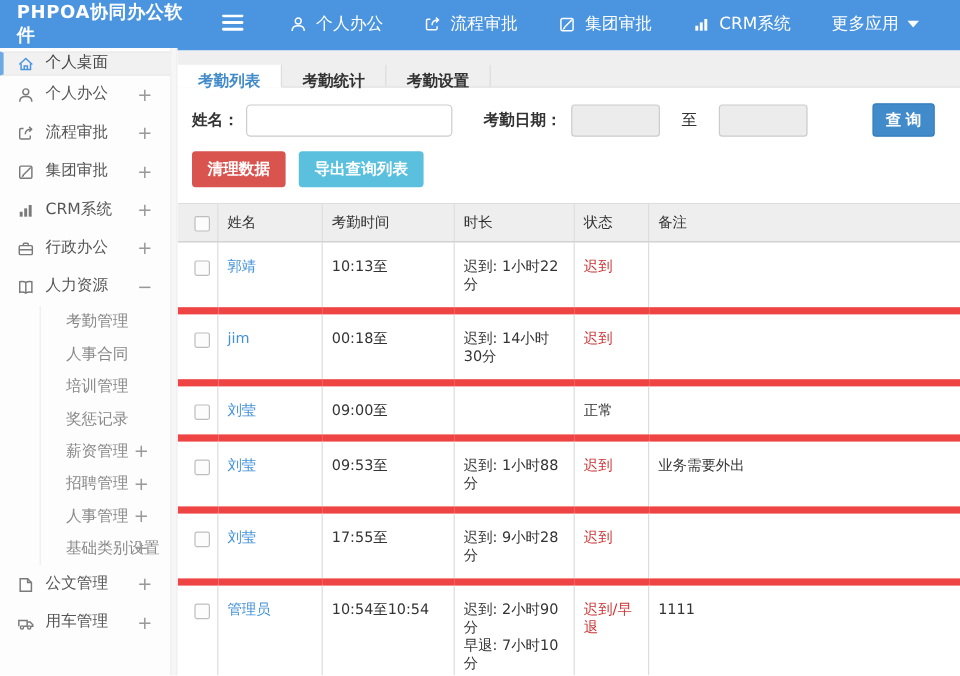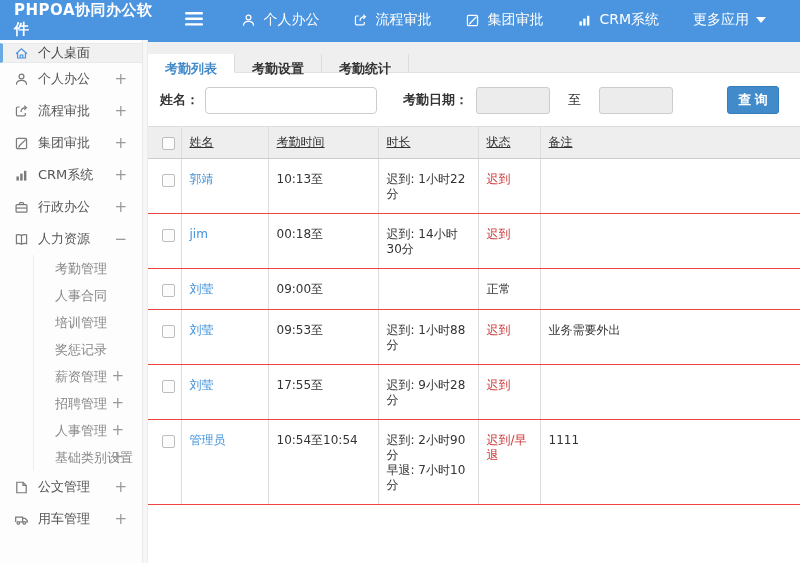--- a/index.html
+++ b/index.html
@@ -48,22 +48,22 @@
   
   .actions { padding:0 12px 13px; display:flex; gap:11px; flex:0 0 auto; }
   .btn { border:none; border-radius:3px; color:#fff; font-size:13px; font-weight:bold; height:30px; padding:0 13px; cursor:pointer; white-space:nowrap; }
   .btn-danger { background:#d9534f; }
   .btn-info { background:#5bc0de; }
 
   
   .table-wrap { flex:1; overflow:hidden; }
   table { width:100%; border-collapse:collapse; font-size:12px; color:#333; table-layout:fixed; }
   th, td { border-right:1px solid #ddd; padding:0 8px; text-align:left; font-weight:normal; }
-  th { background:#eee; height:32px; border-top:1px solid #ddd; border-bottom:1px solid #ccc; color:#333;text-decoration:underline; }
-  td { border-bottom:1px solid #ef4444; vertical-align:top; padding-top:13px; padding-bottom:11px; line-height:15px; }
+  th { background:#eee; height:32px; border-top:1px solid #ddd; border-bottom:1px solid #ccc; color:#333; }
+  td { border-bottom:6px solid #ef4444; vertical-align:top; padding-top:13px; padding-bottom:11px; line-height:15px; }
   th:last-child, td:last-child { border-right:none; }
   .col-check { width:33px; }
   .col-name { width:87px; }
   .col-time { width:110px; }
   .col-dur { width:100px; }
   .col-status { width:62px; }
   .cb { appearance:none; -webkit-appearance:none; width:13px; height:13px; border:1px solid #bdbdbd; border-radius:2px; background:#fcfcfc; margin-left:6px; vertical-align:middle; cursor:pointer; }
   th .cb { margin-top:0; }
   td.check-cell { padding-top:14px; }
   a.name-link { color:#4191d9; text-decoration:none; cursor:pointer; }
@@ -268,34 +268,38 @@
         <span class="expander">+</span>
       </div>
     </div>
 
     <div class="gutter"></div>
 
     <div class="content">
 
       <div class="tabbar">
         <div class="tab active">考勤列表</div>
+        <div class="tab">考勤统计</div>
         <div class="tab">考勤设置</div>
-        <div class="tab">考勤统计</div>
       </div>
 
       <div class="filter">
         <label>姓名：</label>
         <input class="name-input" type="text" value="" style="">
         <label class="date-label">考勤日期：</label>
         <input class="date-input" type="text" value="" style="">
         <span class="to-label">至</span>
         <input class="date-input" type="text" value="" style="">
         <button class="search-btn">查 询</button>
       </div>
 
+      <div class="actions">
+        <button class="btn btn-danger">清理数据</button>
+        <button class="btn btn-info">导出查询列表</button>
+      </div>
 
       <div class="table-wrap">
         <table>
           <colgroup>
             <col class="col-check">
               <col class="col-name">
               <col class="col-time">
               <col class="col-dur">
               <col class="col-status">
               <col>

